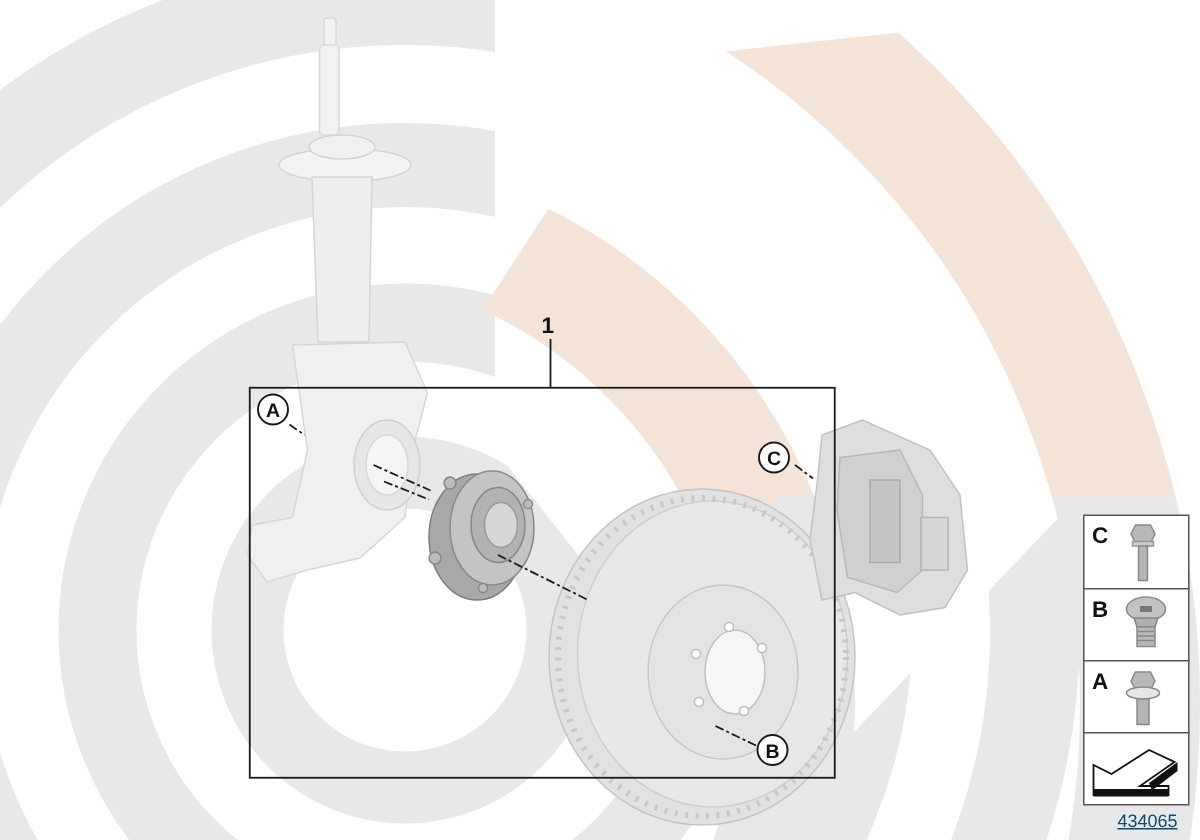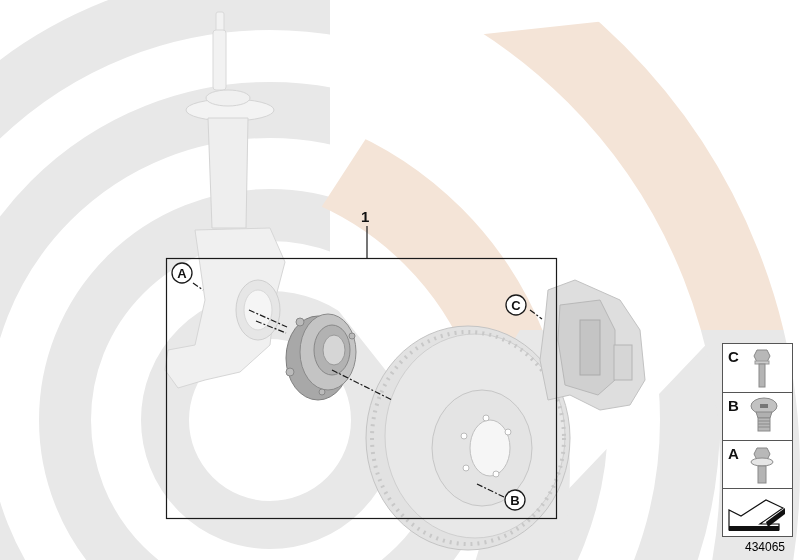--- a/index.html
+++ b/index.html
@@ -1,19 +1,19 @@
 <!DOCTYPE html>
 <html><head>
   <meta charset="utf-8">
   <style>
     html, body { margin: 0; padding: 0; }
     body { width: 800px; height: 560px; position: relative; overflow: hidden; background: #ffffff; font-family: "Liberation Sans", sans-serif; }
     #stage { position: absolute; left: 0; top: 0; width: 800px; height: 560px; }
     .legend-letter { font-family: "Liberation Sans", sans-serif; font-weight: bold; font-size: 15px; fill: #111; }
-    .diagram-id { position: absolute; left: 730px; top: 540px; width: 70px; text-align: center; font-size: 12px; color: #000000; font-family: "Liberation Sans", sans-serif; }
+    .diagram-id { position: absolute; left: 730px; top: 540px; width: 70px; text-align: center; font-size: 12px; color: #0c4a6e; font-family: "Liberation Sans", sans-serif; text-decoration: underline; }
   </style>
 </head>
 <body>
 
 <div id="stage">
 <svg width="800" height="560" viewBox="0 0 800 560" xmlns="http://www.w3.org/2000/svg">
 
   <g>
 
     <g fill="none" stroke="#e8e8e8">

